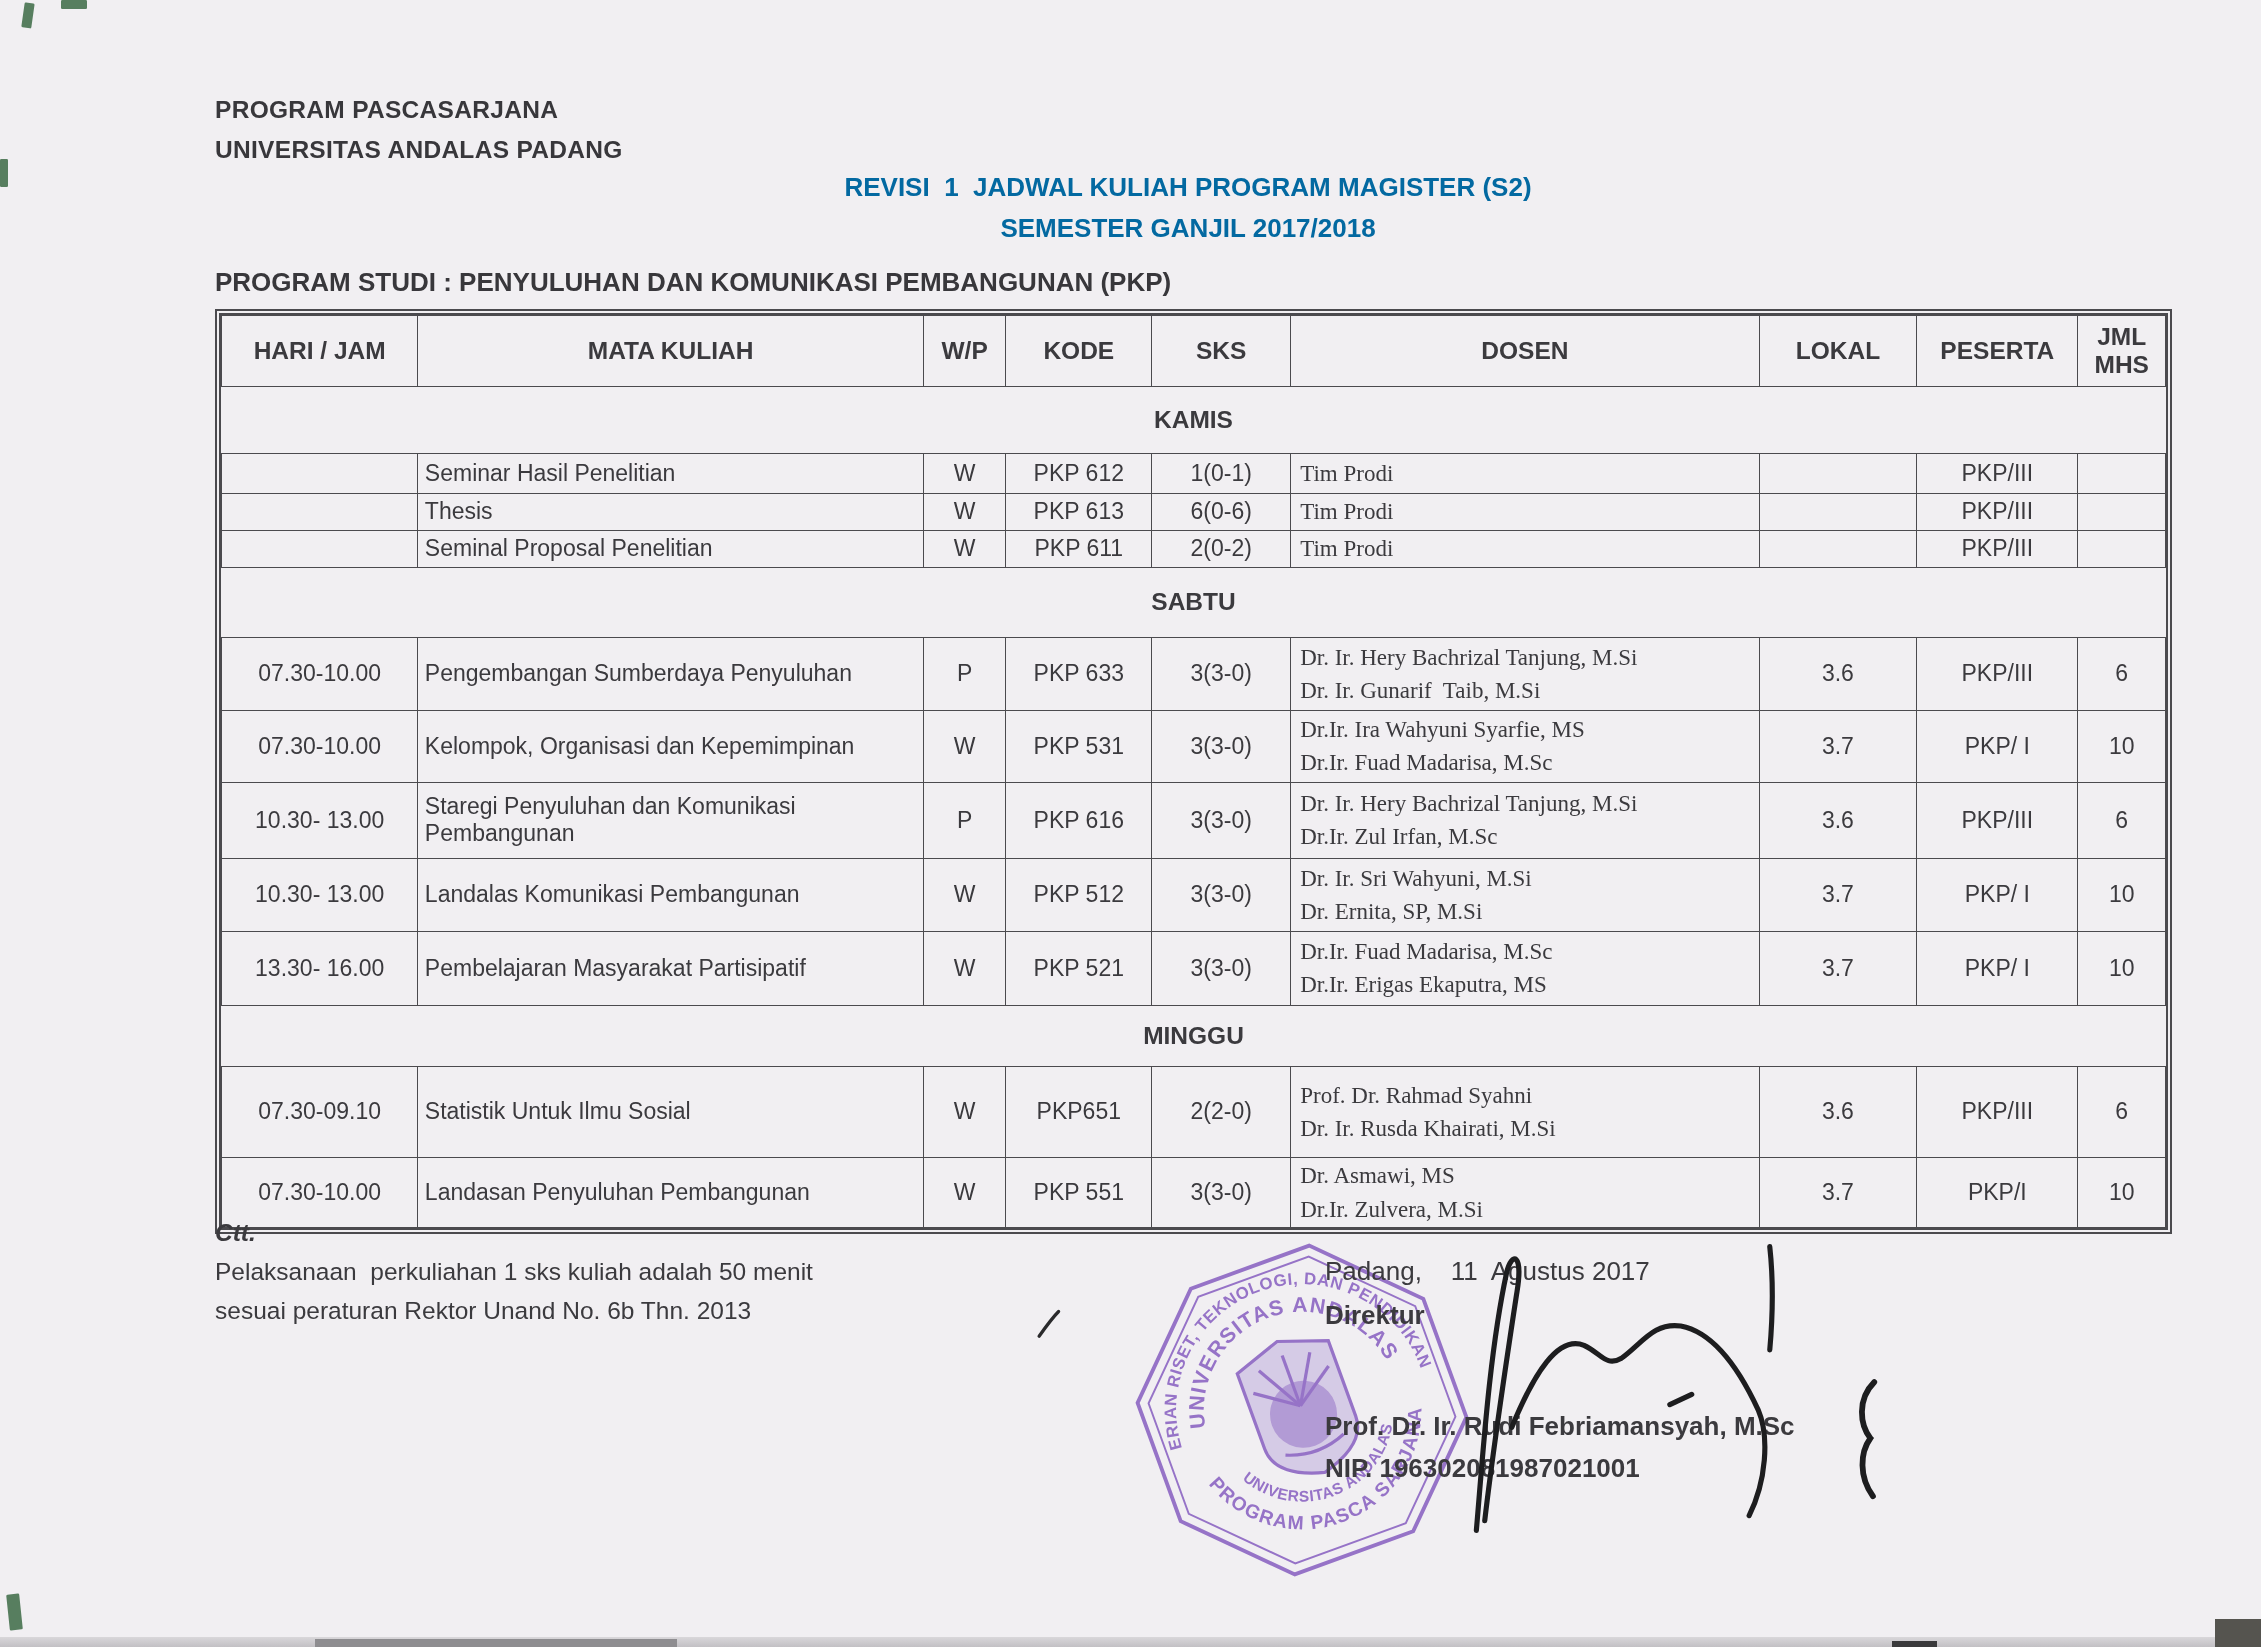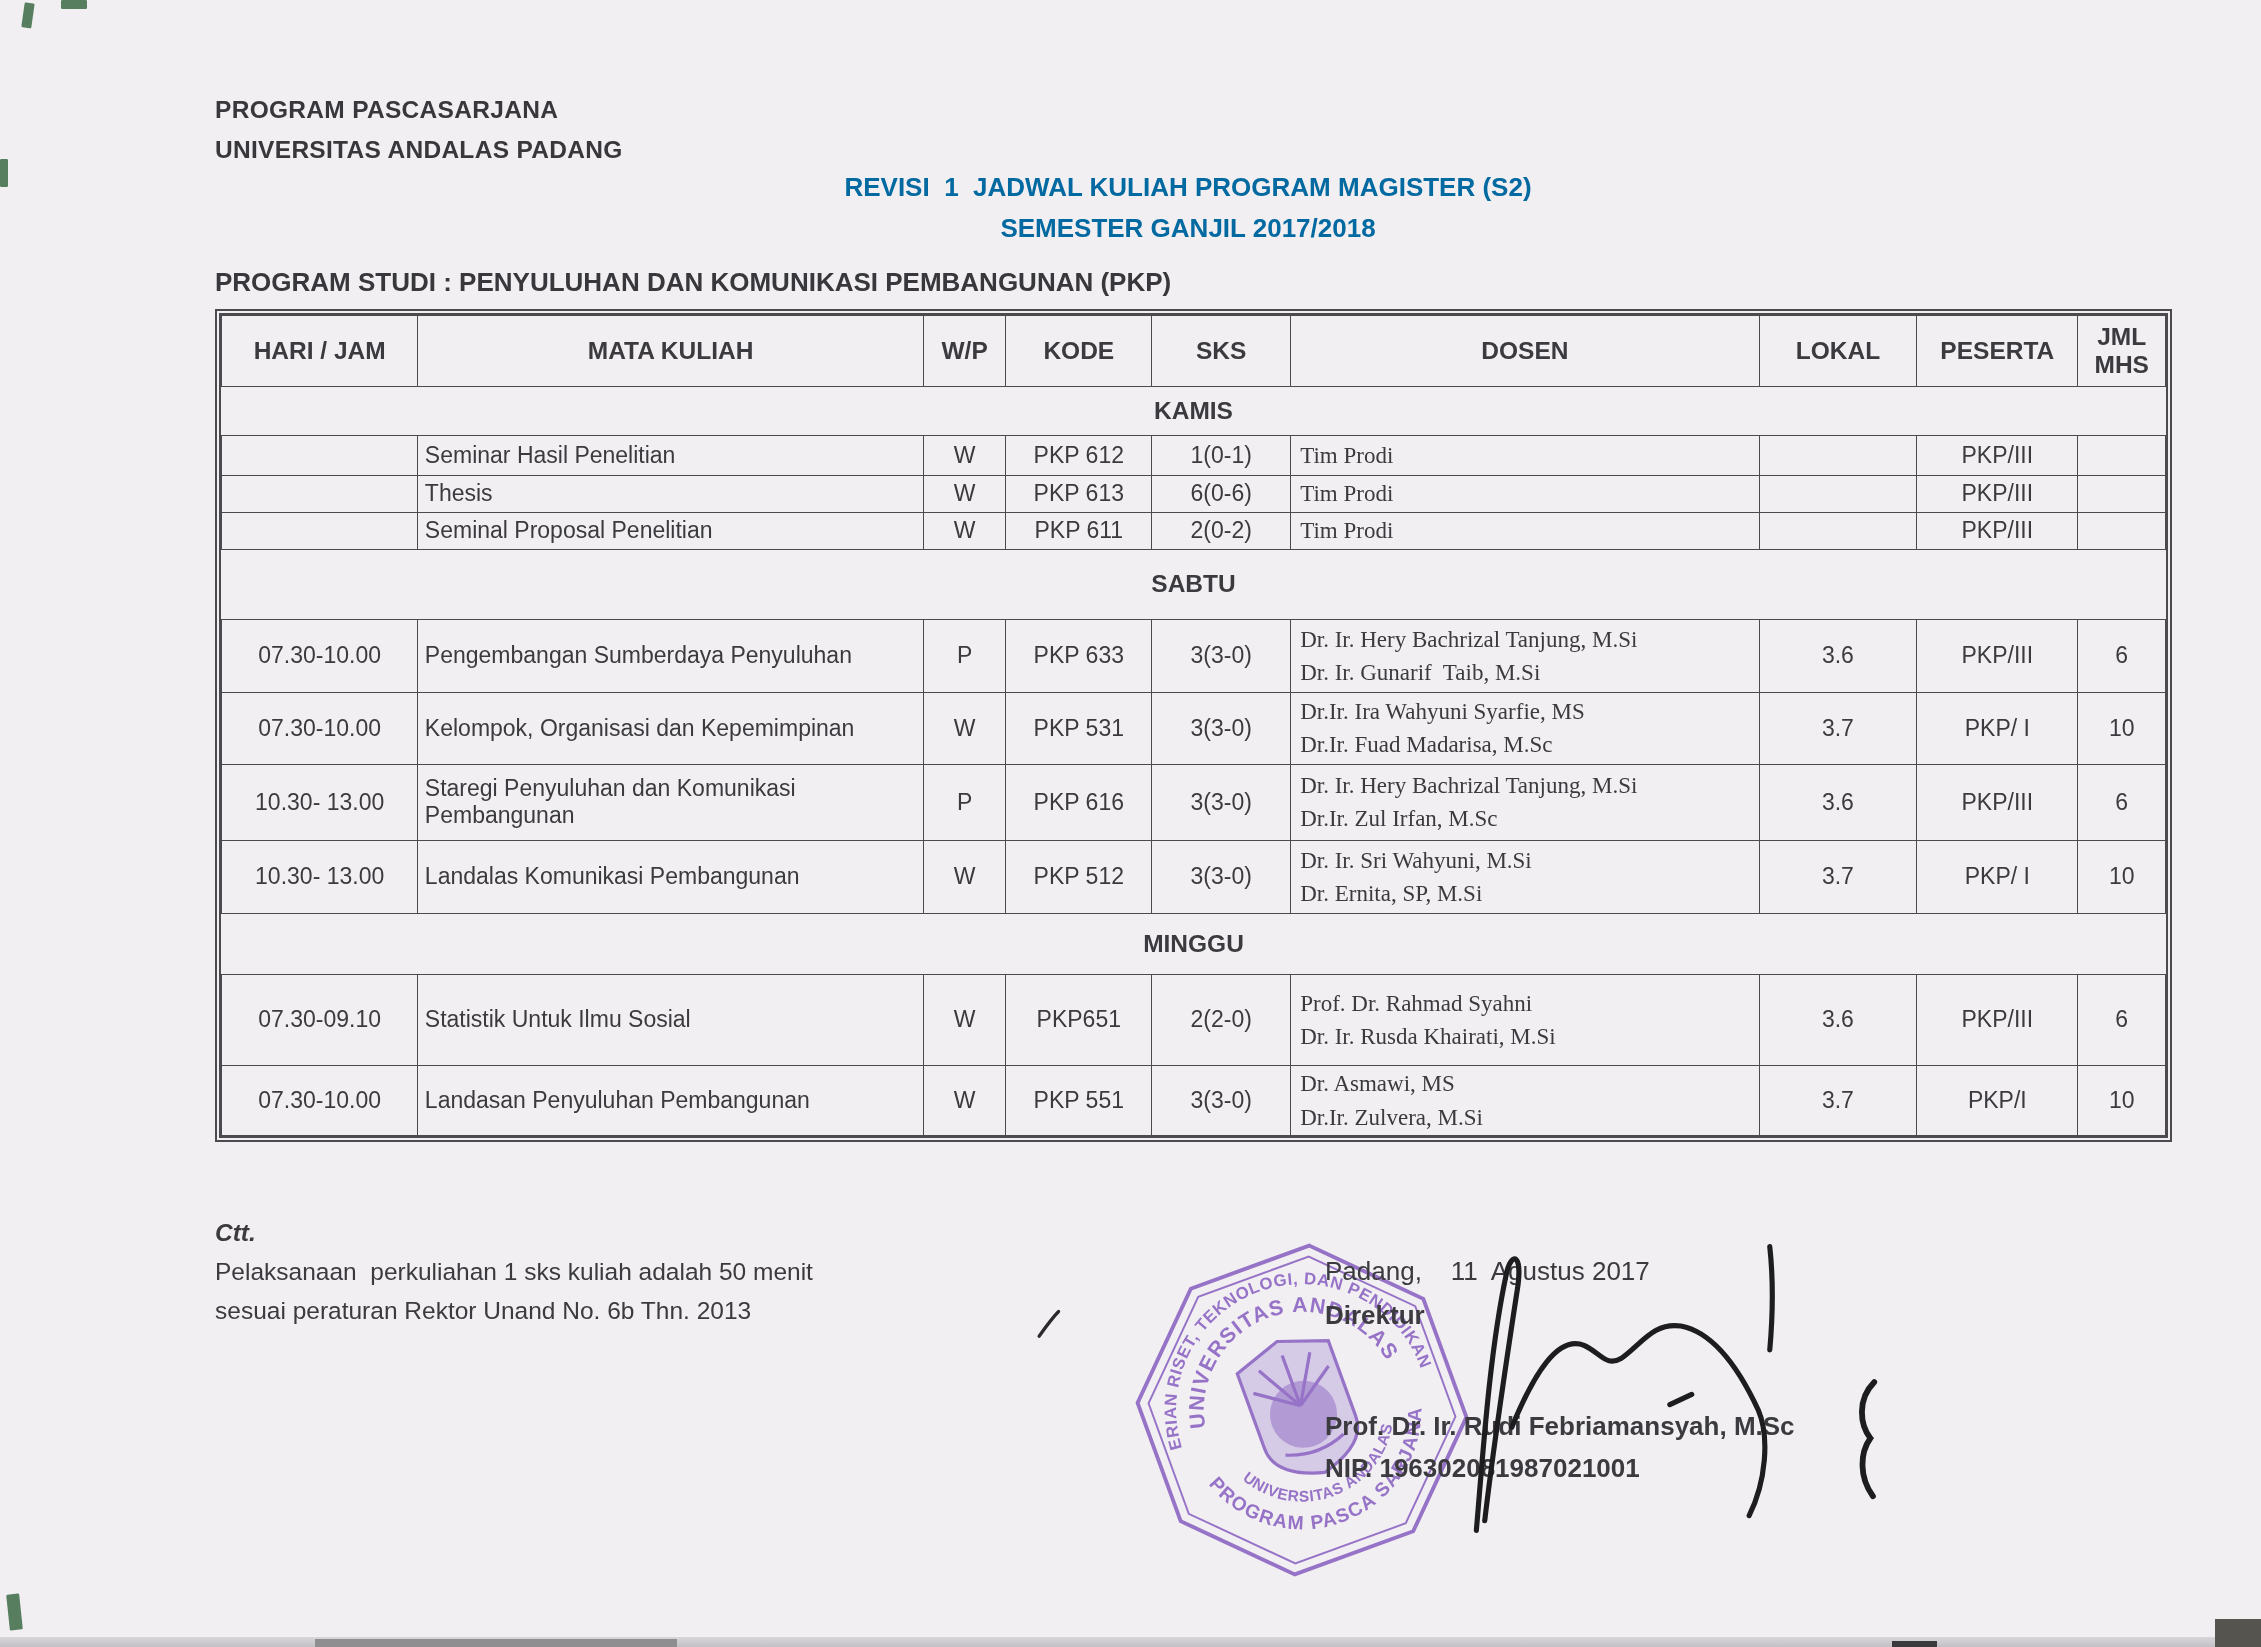--- a/index.html
+++ b/index.html
@@ -91,21 +91,21 @@
         <th>W/P</th>
         <th>KODE</th>
         <th>SKS</th>
         <th>DOSEN</th>
         <th>LOKAL</th>
         <th>PESERTA</th>
         <th>JML MHS</th>
       </tr>
     </thead>
     <tbody id="schedule-body">
-        <tr class="band" style="height: 49px;">
+        <tr class="band" style="height: 67px;">
           <td colspan="9">KAMIS</td>
         </tr>
         <tr style="height: 40px;">
           <td class="c-jam"></td>
           <td class="c-mk">Seminar Hasil Penelitian</td>
           <td class="c-wp">W</td>
           <td class="c-kode">PKP 612</td>
           <td class="c-sks">1(0-1)</td>
           <td class="c-dosen">
             <div class="dosen-line">Tim Prodi</div>
@@ -187,20 +187,34 @@
         </tr>
         <tr style="height: 73px;">
           <td class="c-jam">10.30- 13.00</td>
           <td class="c-mk">Landalas Komunikasi Pembangunan</td>
           <td class="c-wp">W</td>
           <td class="c-kode">PKP 512</td>
           <td class="c-sks">3(3-0)</td>
           <td class="c-dosen">
             <div class="dosen-line">Dr. Ir. Sri Wahyuni, M.Si</div>
             <div class="dosen-line">Dr. Ernita, SP, M.Si</div>
+          </td>
+          <td class="c-lokal">3.7</td>
+          <td class="c-peserta">PKP/ I</td>
+          <td class="c-jml">10</td>
+        </tr>
+        <tr style="height: 74px;">
+          <td class="c-jam">13.30- 16.00</td>
+          <td class="c-mk">Pembelajaran Masyarakat Partisipatif</td>
+          <td class="c-wp">W</td>
+          <td class="c-kode">PKP 521</td>
+          <td class="c-sks">3(3-0)</td>
+          <td class="c-dosen">
+            <div class="dosen-line">Dr.Ir. Fuad Madarisa, M.Sc</div>
+            <div class="dosen-line">Dr.Ir. Erigas Ekaputra, MS</div>
           </td>
           <td class="c-lokal">3.7</td>
           <td class="c-peserta">PKP/ I</td>
           <td class="c-jml">10</td>
         </tr>
         <tr class="band" style="height: 61px;">
           <td colspan="9">MINGGU</td>
         </tr>
         <tr style="height: 91px;">
           <td class="c-jam">07.30-09.10</td>

